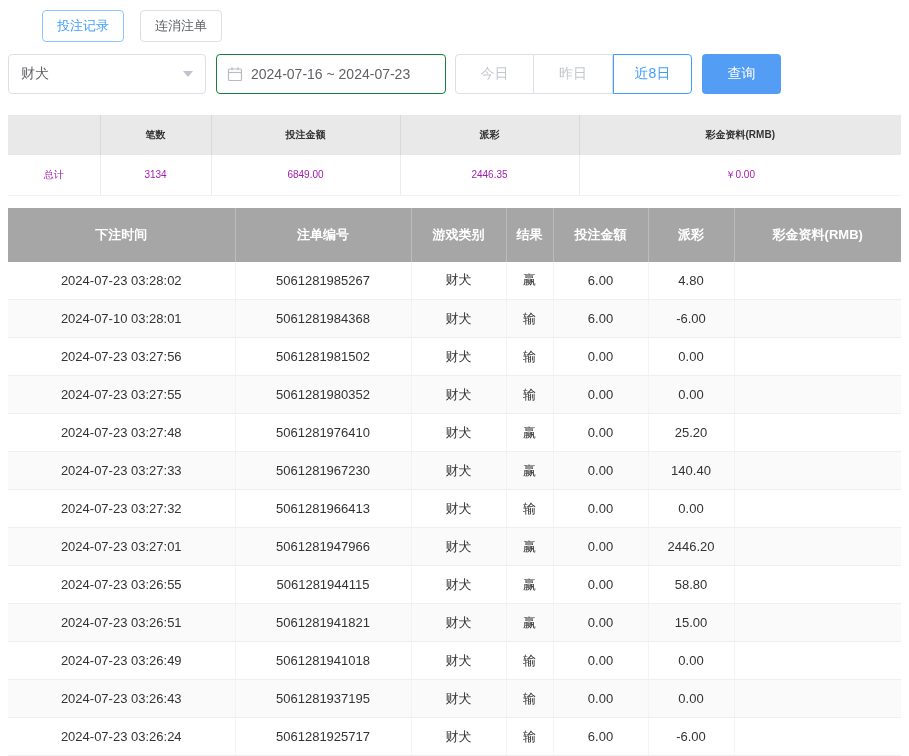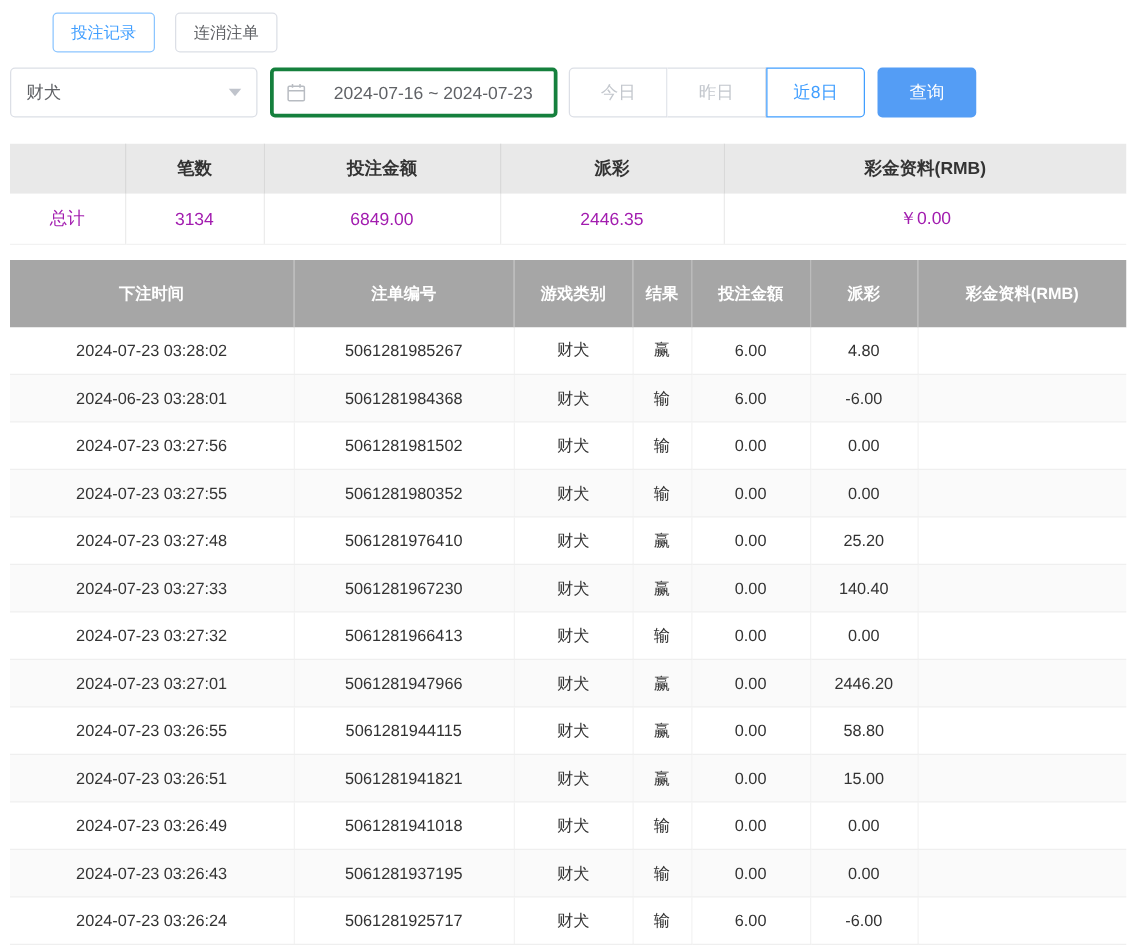--- a/index.html
+++ b/index.html
@@ -30,22 +30,22 @@
     padding: 0 12px; font-size: 14px; color: #606266; cursor: pointer;
     background: #fff;
   }
   .caret {
     width: 0; height: 0;
     border-left: 5px solid transparent; border-right: 5px solid transparent;
     border-top: 6px solid #c0c4cc;
   }
   .date-range {
     margin-left: 10px; width: 230px; height: 40px;
-    border: 3px solid #15803d; border-radius: 4px;
-    display: flex; align-items: center; gap: 22px;
+    border: 1px solid #15803d; border-radius: 4px;
+    display: flex; align-items: center; gap: 8px;
     padding: 0 10px; font-size: 14px; color: #606266; cursor: pointer;
     background: #fff;
   }
   .btn-group { display: flex; margin-left: 9px; }
   .quick {
     width: 79px; height: 40px; background: #fff;
     border: 1px solid #dcdfe6; font-size: 14px; color: #c3c7cd;
     cursor: pointer; font-family: inherit;
   }
   .quick:first-child { border-radius: 4px 0 0 4px; }
@@ -54,21 +54,21 @@
     color: #409eff; border: 1px solid #409eff; border-radius: 0 4px 4px 0;
   }
   .search-btn {
     margin-left: 10px; width: 79px; height: 40px;
     background: #549df5; color: #fff; border: none; border-radius: 4px;
     font-size: 14px; cursor: pointer; font-family: inherit;
   }
 
   
   table { border-collapse: collapse; table-layout: fixed; width: 893px; }
-  .summary { margin-top: 21px; font-size: 14px; }
+  .summary { margin-top: 21px; font-size: 10px; }
   .summary th {
     background: #e9e9e9; height: 40px; font-weight: bold; color: #333;
     border-right: 1px solid #d9d9d9; text-align: center;
   }
   .summary th:last-child { border-right: none; }
   .summary td {
     height: 40px; text-align: center; background: #fff;
     border-right: 1px solid #ececec; border-bottom: 1px solid #f2f2f2;
     color: #a21caf;
   }
@@ -179,21 +179,21 @@
     <td>2024-07-23 03:28:02</td>
     <td>5061281985267</td>
     <td>财犬</td>
     <td>赢</td>
     <td class="bet-link">6.00</td>
     <td>4.80</td>
     <td></td>
   </tr>
 
   <tr class="record-row">
-    <td>2024-06-23 03:28:01</td>
+    <td>2024-07-10 03:28:01</td>
     <td>5061281984368</td>
     <td>财犬</td>
     <td>输</td>
     <td class="bet-link">6.00</td>
     <td class="neg">-6.00</td>
     <td></td>
   </tr>
 
   <tr class="record-row">
     <td>2024-07-23 03:27:56</td>

